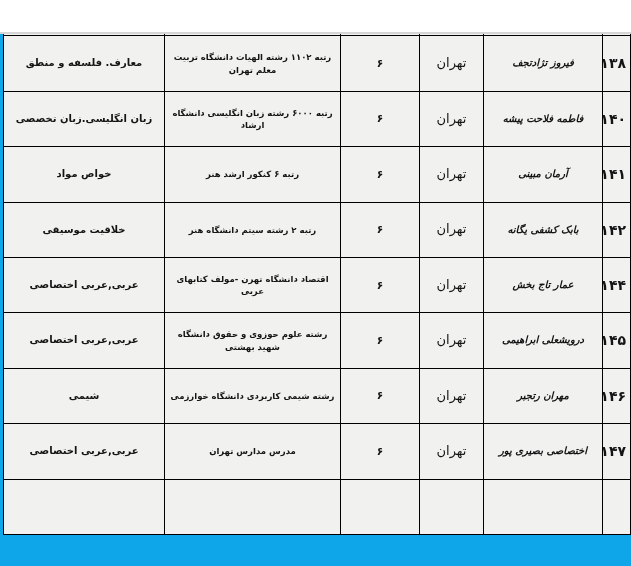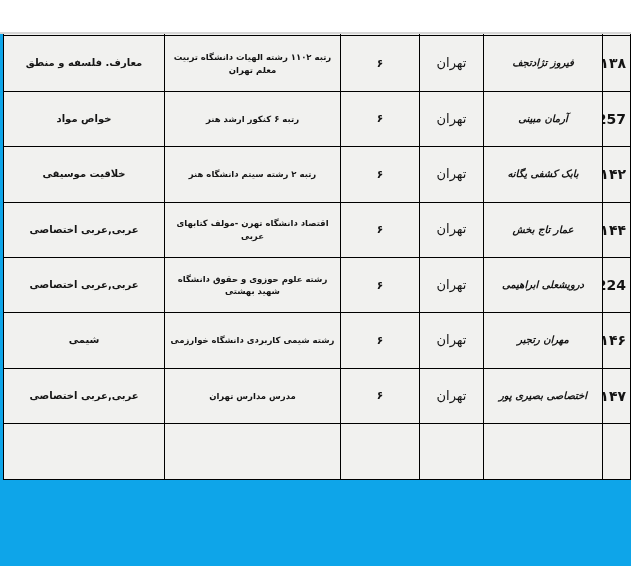--- a/index.html
+++ b/index.html
@@ -67,28 +67,36 @@
     <tr>
       <td class="cell-subject">معارف. فلسفه و منطق</td>
       <td class="cell-desc">رتبه ۱۱۰۲ رشته الهیات دانشگاه تربیت معلم تهران</td>
       <td class="cell-count">۶</td>
       <td class="cell-city">تهران</td>
       <td class="cell-name">فیروز تژادتجف</td>
       <td class="cell-num">۱۳۸</td>
     </tr>
 
 
+    <tr>
+      <td class="cell-subject">زبان انگلیسی.زبان تخصصی</td>
+      <td class="cell-desc">رتبه ۶۰۰۰ رشته زبان انگلیسی  دانشگاه ارشاد</td>
+      <td class="cell-count">۶</td>
+      <td class="cell-city">تهران</td>
+      <td class="cell-name">فاطمه فلاحت پیشه</td>
+      <td class="cell-num">۱۴۰</td>
+    </tr>
 
     <tr>
       <td class="cell-subject">خواص مواد</td>
       <td class="cell-desc">رتبه ۶ کنکور ارشد هنر</td>
       <td class="cell-count">۶</td>
       <td class="cell-city">تهران</td>
       <td class="cell-name">آرمان مبینی</td>
-      <td class="cell-num">257</td>
+      <td class="cell-num">۱۴۱</td>
     </tr>
 
     <tr>
       <td class="cell-subject">خلاقیت موسیقی</td>
       <td class="cell-desc">رتبه ۲ رشته سیتم دانشگاه هنر</td>
       <td class="cell-count">۶</td>
       <td class="cell-city">تهران</td>
       <td class="cell-name">بابک کشفی یگانه</td>
       <td class="cell-num">۱۴۲</td>
     </tr>
@@ -102,21 +110,21 @@
       <td class="cell-name">عمار تاج بخش</td>
       <td class="cell-num">۱۴۴</td>
     </tr>
 
     <tr>
       <td class="cell-subject">عربی,عربی اختصاصی</td>
       <td class="cell-desc">رشته  علوم حوزوی و حقوق دانشگاه شهید بهشتی</td>
       <td class="cell-count">۶</td>
       <td class="cell-city">تهران</td>
       <td class="cell-name">درویشعلی ابراهیمی</td>
-      <td class="cell-num">224</td>
+      <td class="cell-num">۱۴۵</td>
     </tr>
 
     <tr>
       <td class="cell-subject">شیمی</td>
       <td class="cell-desc">رشته شیمی کاربردی دانشگاه خوارزمی</td>
       <td class="cell-count">۶</td>
       <td class="cell-city">تهران</td>
       <td class="cell-name">مهران رتجبر</td>
       <td class="cell-num">۱۴۶</td>
     </tr>

